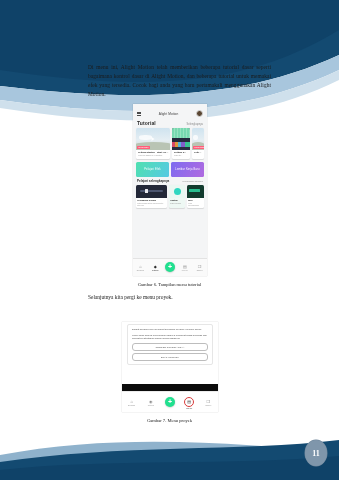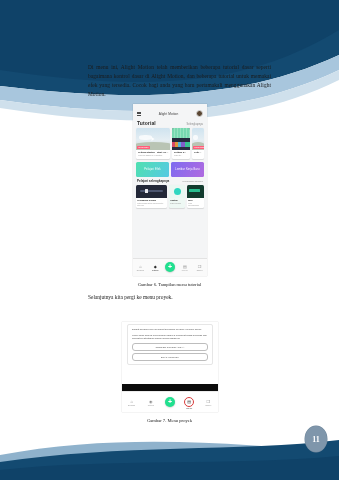--- a/index.html
+++ b/index.html
@@ -33,21 +33,21 @@
     width:339px;left:0;
     text-align:center;
     font-size:4.6px;
     color:#1b1b1b;
   }
   #cap1{top:282px;}
   #cap2{top:418px;}
 
   
   .pagenum{
-    position:absolute;right:12px;bottom:28px;
+    position:absolute;right:12px;bottom:14px;
     width:22px;height:26px;border-radius:50%;
     background:#7f96ab;
     color:#ffffff;
     font-size:8px;font-weight:bold;
     display:flex;align-items:center;justify-content:center;
     font-family:"Liberation Serif", serif;
     box-shadow:0 0 0 0.5px #6d8499;
   }
 
   

